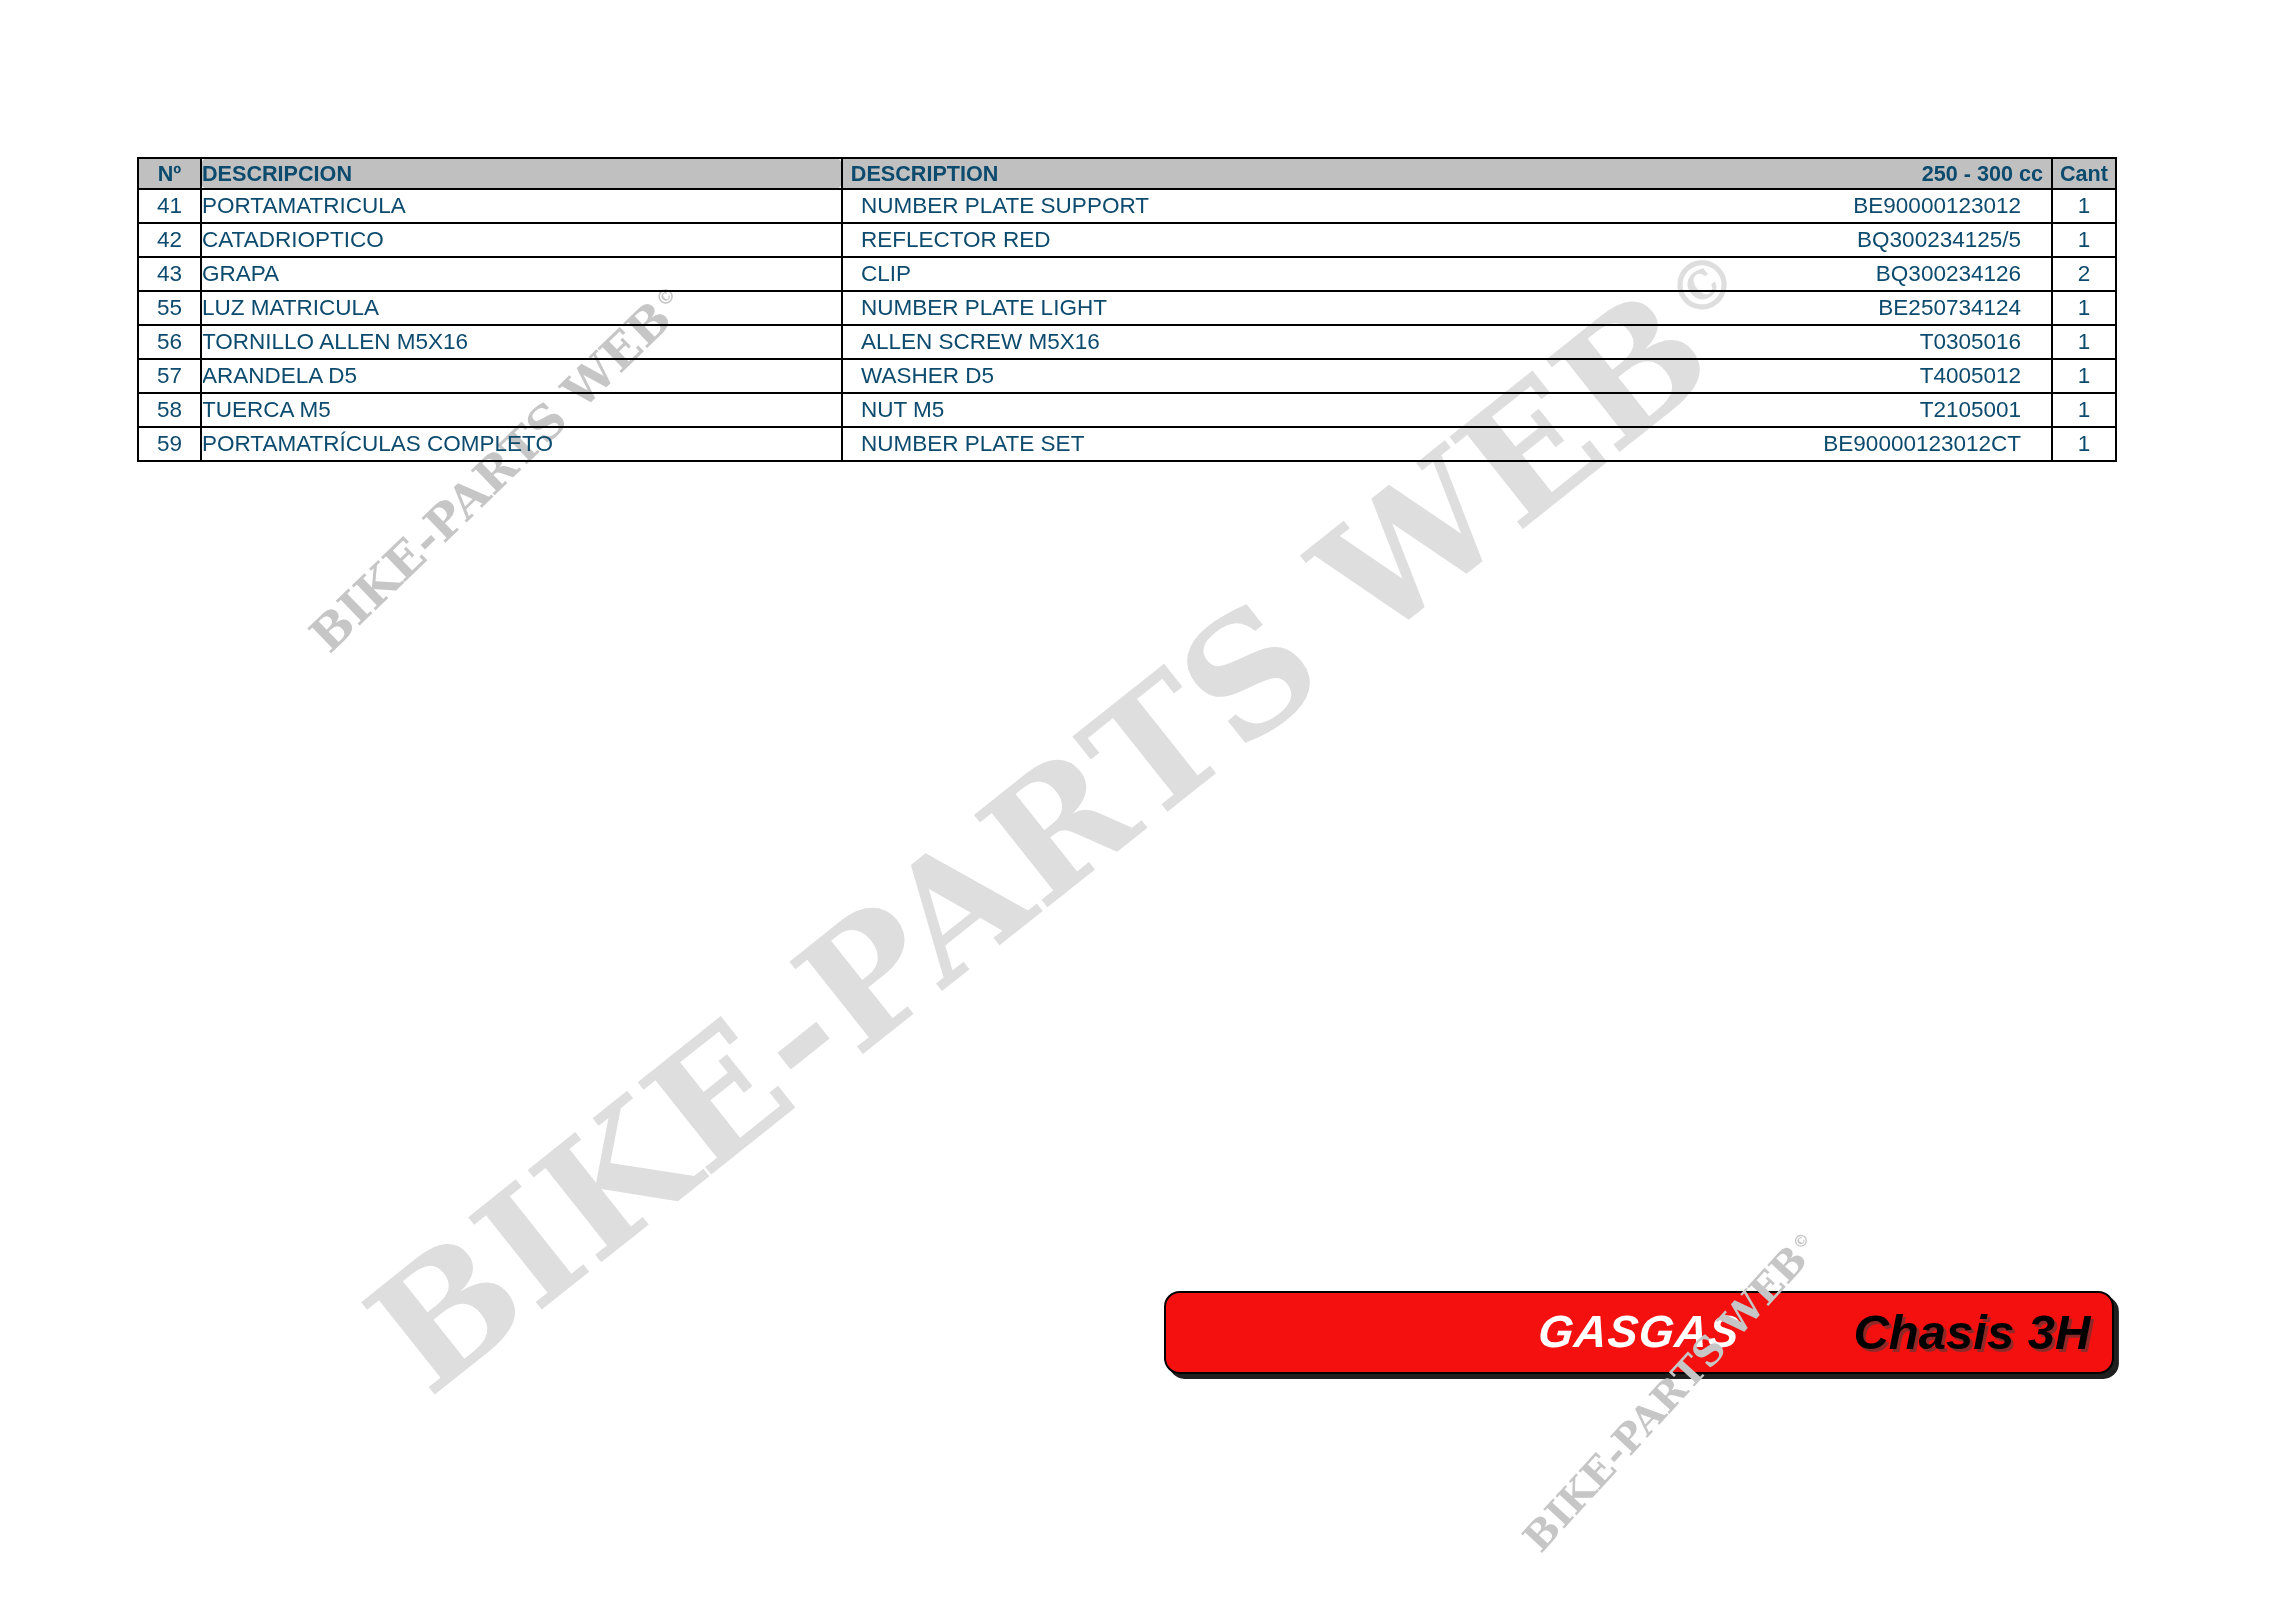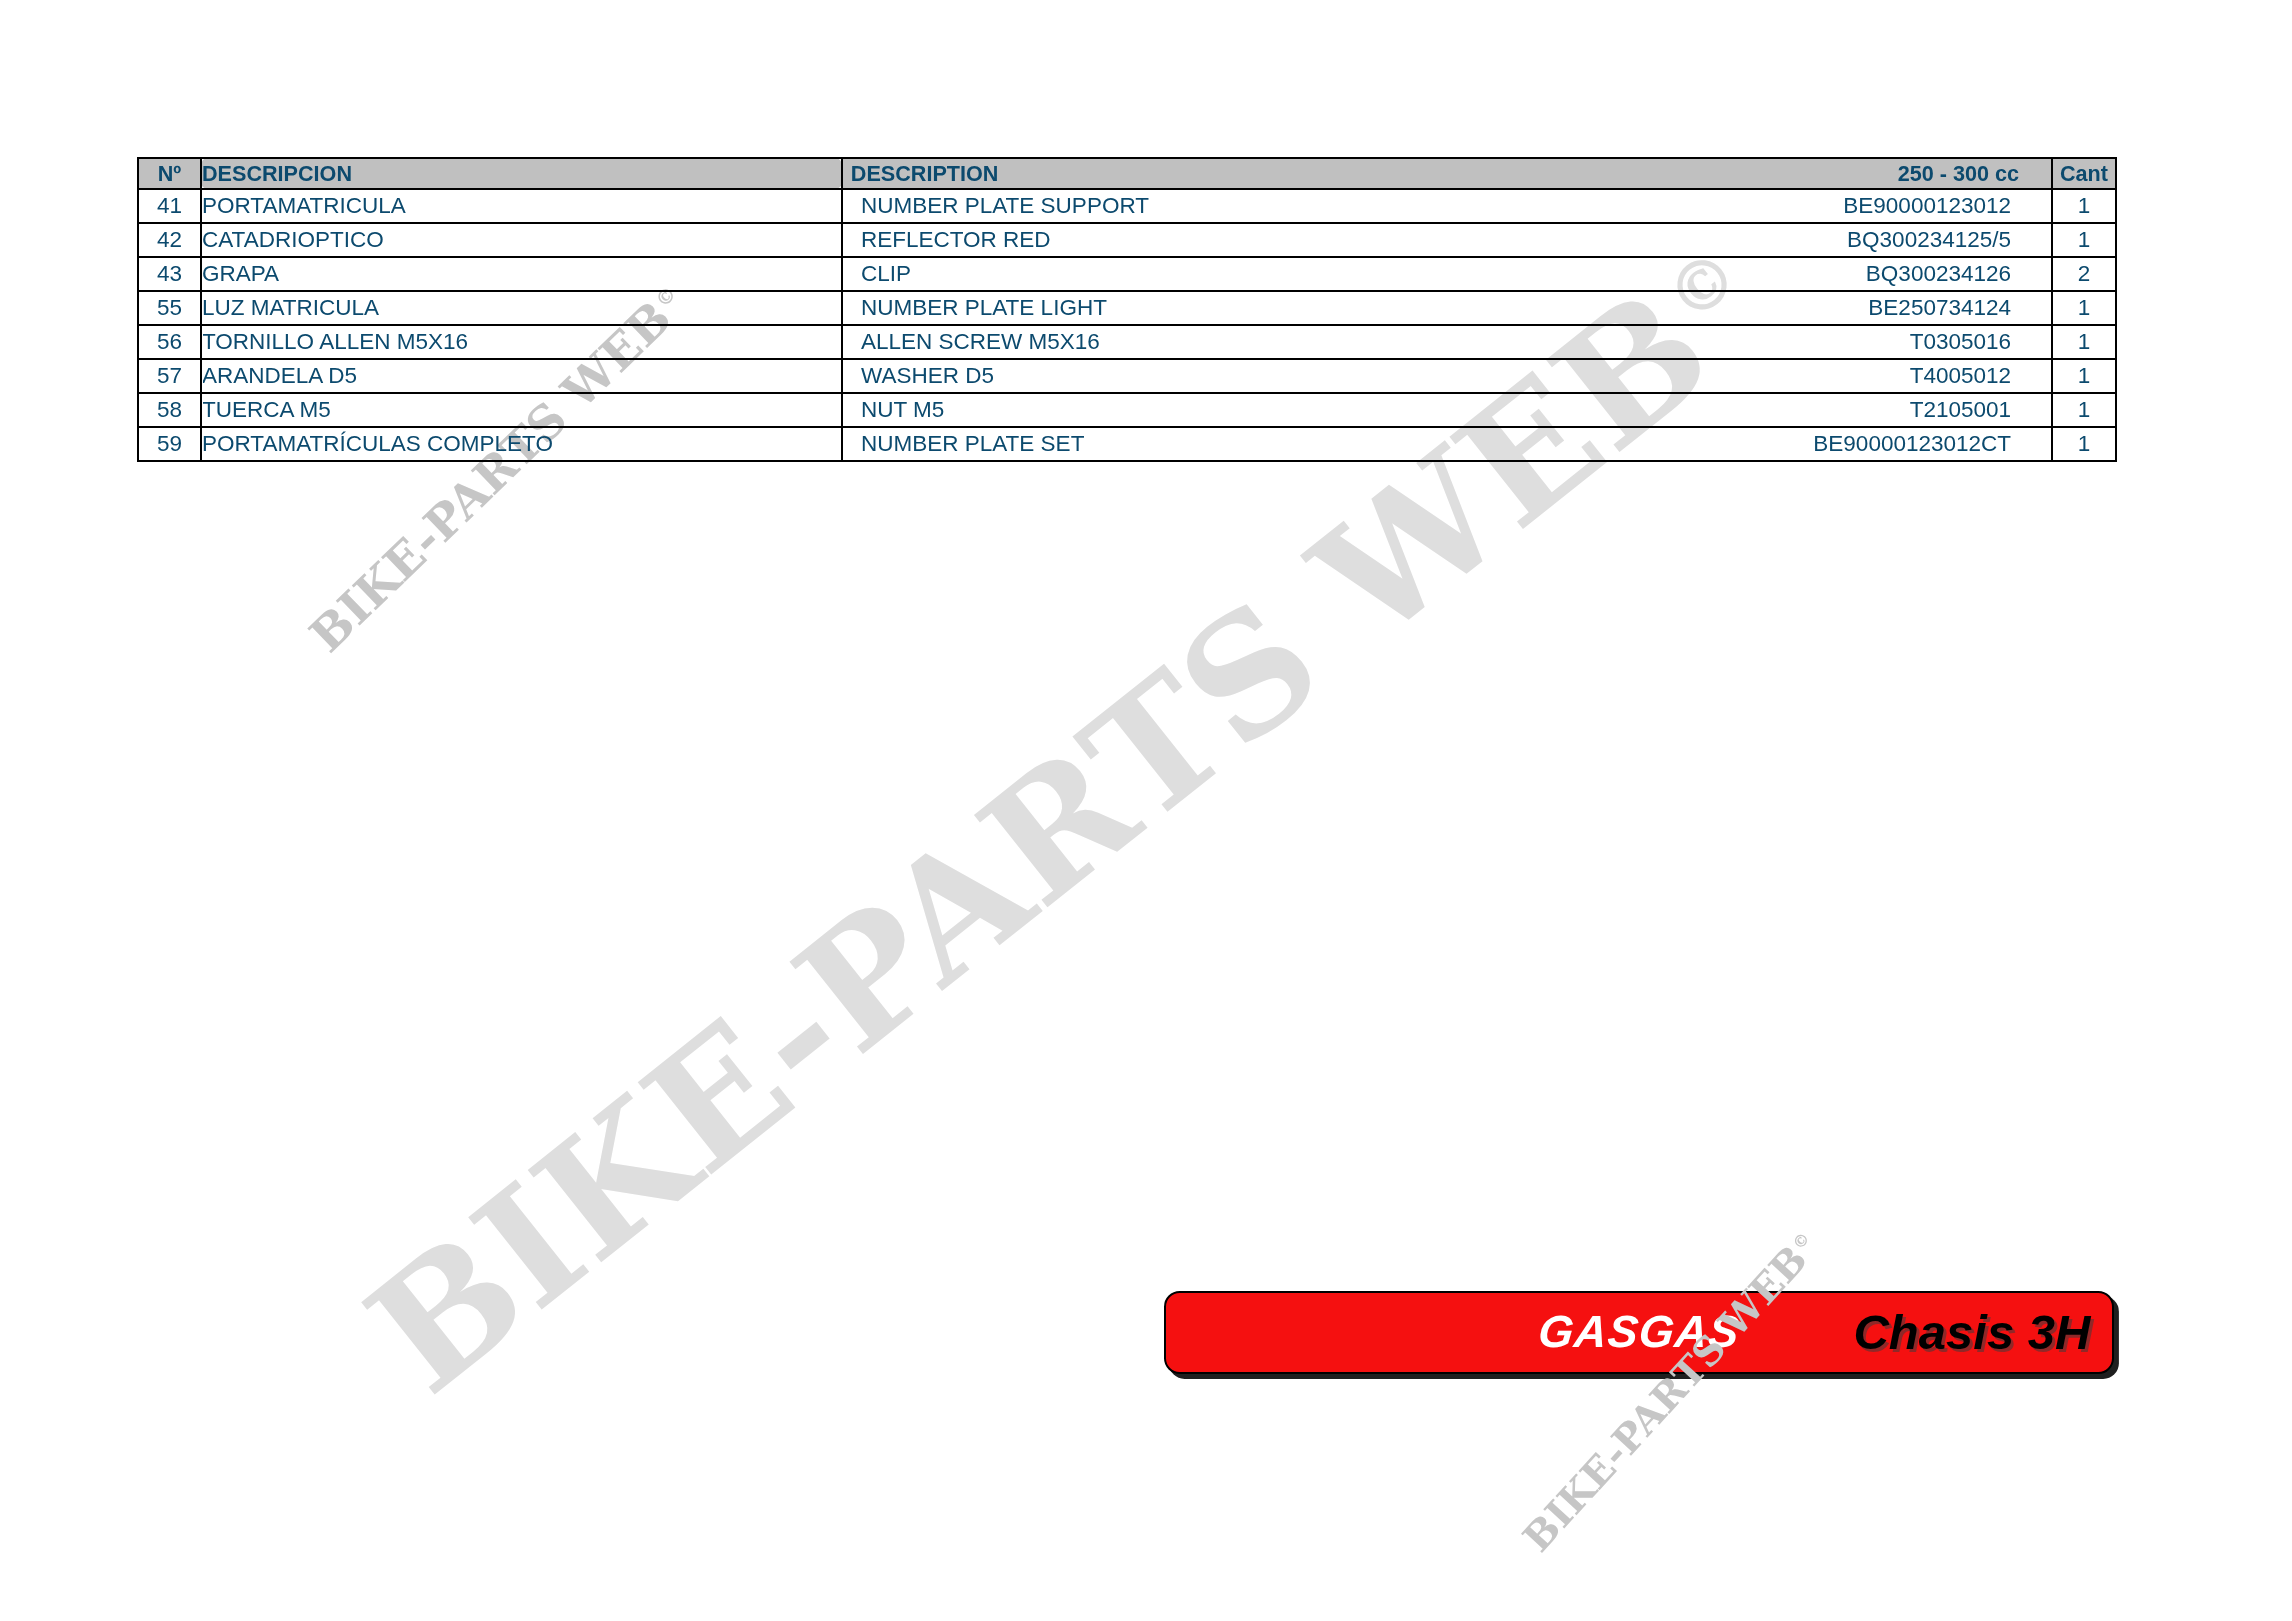--- a/index.html
+++ b/index.html
@@ -95,32 +95,32 @@
   .hdr-eng .hdr-desc{padding-left:7.8px;}
   .hdr-eng .hdr-replica{
     position:absolute;
     left:617px;
     display:inline-flex;
     gap:25.5px;
     flex-direction:column;
   }
   .hdr-eng .hdr-cc{
     margin-left:auto;
-    padding-right:32px;
+    padding-right:8px;
   }
 
   .cellflex{
     display:flex;
     align-items:center;
     justify-content:space-between;
     width:100%;
     height:100%;
   }
   .cellflex .d-eng{padding-left:18px;}
-  .cellflex .d-code{padding-right:40px;}
+  .cellflex .d-code{padding-right:30px;}
 
   
   .banner{
     position:absolute;
     left:1164px; top:1291px;
     width:950px; height:83px;
     border:2px solid #000;
     border-radius:15.7px;
     box-shadow:4.9px 4.9px 0 rgba(0,0,0,0.88);
     z-index:3;

